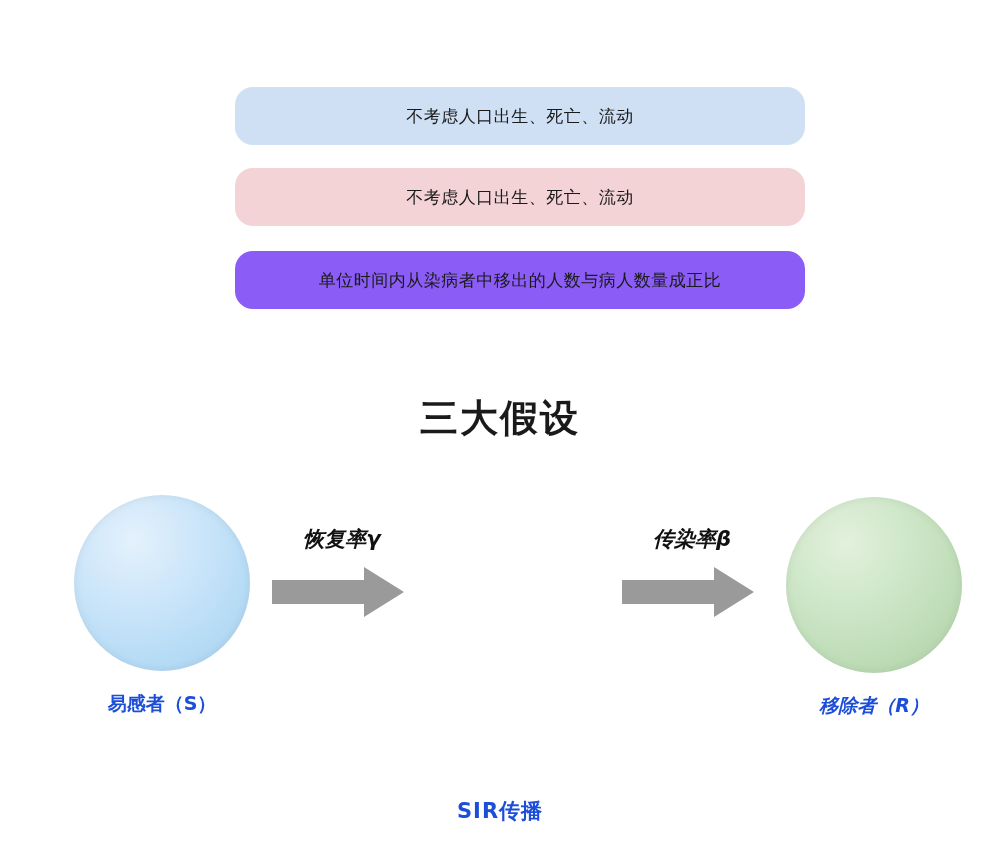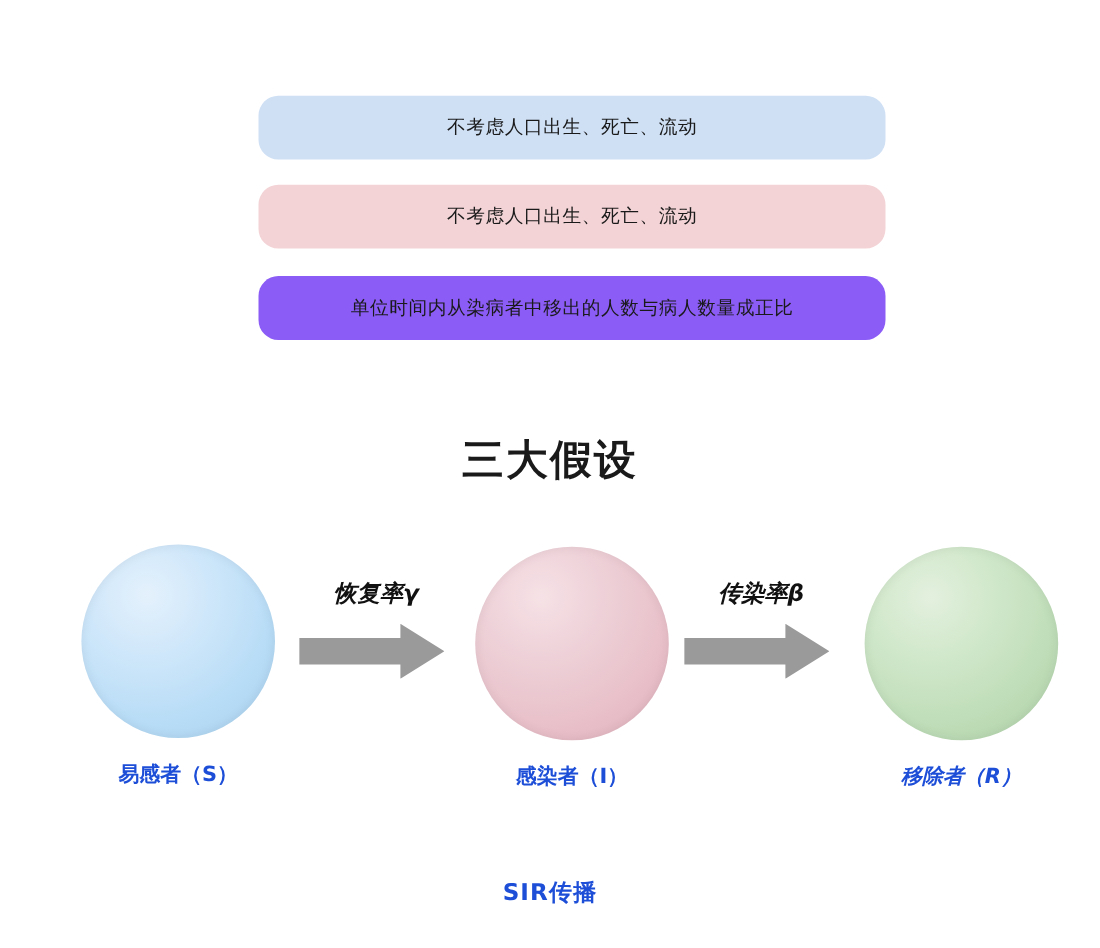--- a/index.html
+++ b/index.html
@@ -180,24 +180,20 @@
 
     <div id="arrow-group-0" class="arrow-group">
       <div class="arrow-label">恢复率γ</div>
       <div class="arrow-shape">
         <svg width="132" height="50" viewBox="0 0 132 50" xmlns="http://www.w3.org/2000/svg">
           <polygon points="0,13 92,13 92,0 132,25 92,50 92,37 0,37" fill="#9a9a9a"></polygon>
         </svg>
       </div>
     </div>
 
-    <div id="node-i" class="node">
-      <div id="bubble-i" class="bubble"></div>
-      <div class="node-label">感染者（I）</div>
-    </div>
 
     <div id="arrow-group-1" class="arrow-group">
       <div class="arrow-label">传染率β</div>
       <div class="arrow-shape">
         <svg width="132" height="50" viewBox="0 0 132 50" xmlns="http://www.w3.org/2000/svg">
           <polygon points="0,13 92,13 92,0 132,25 92,50 92,37 0,37" fill="#9a9a9a"></polygon>
         </svg>
       </div>
     </div>
 

